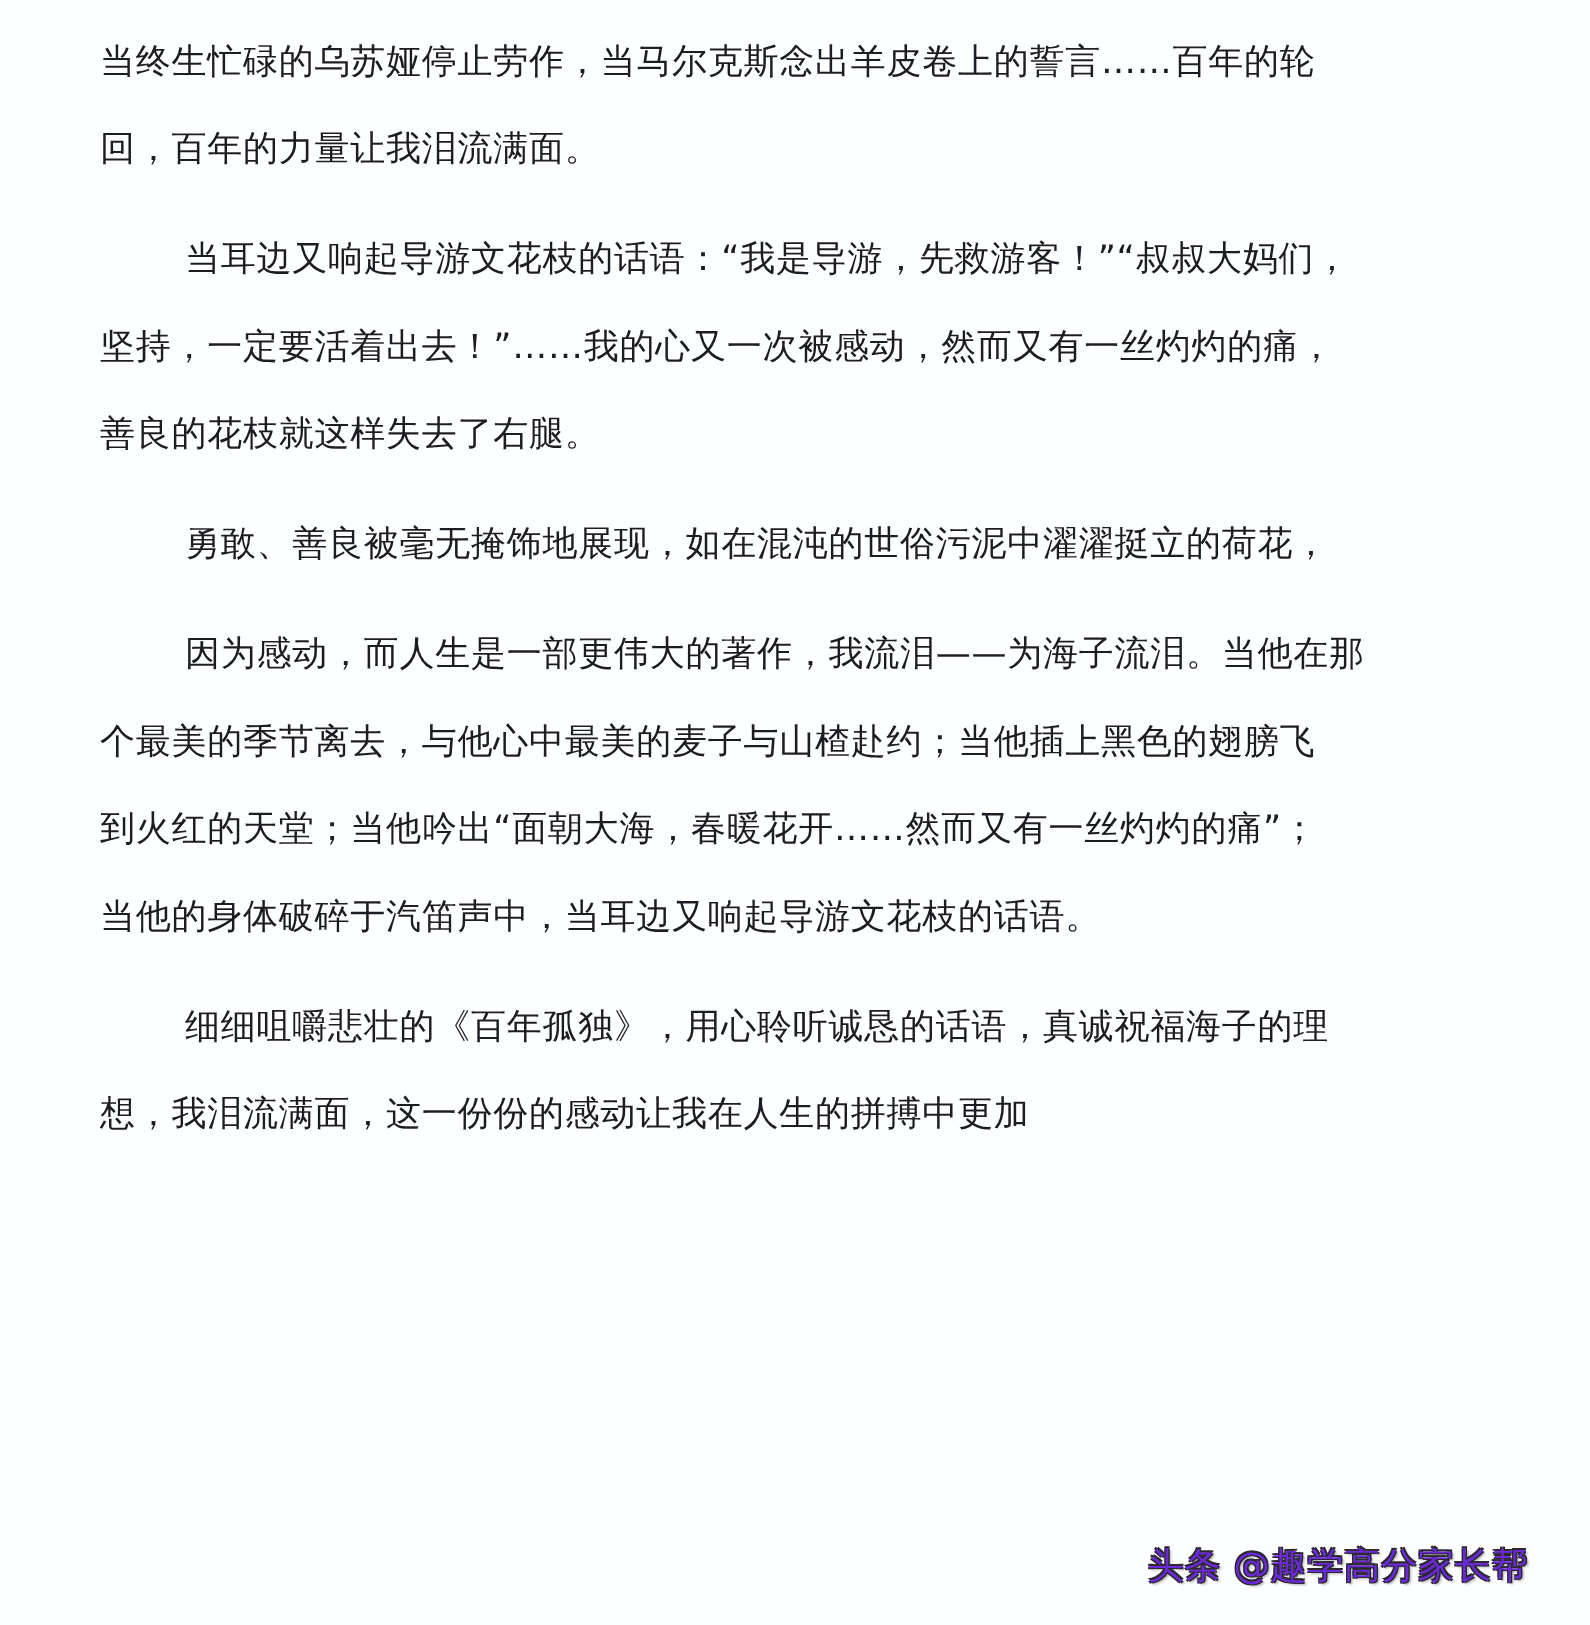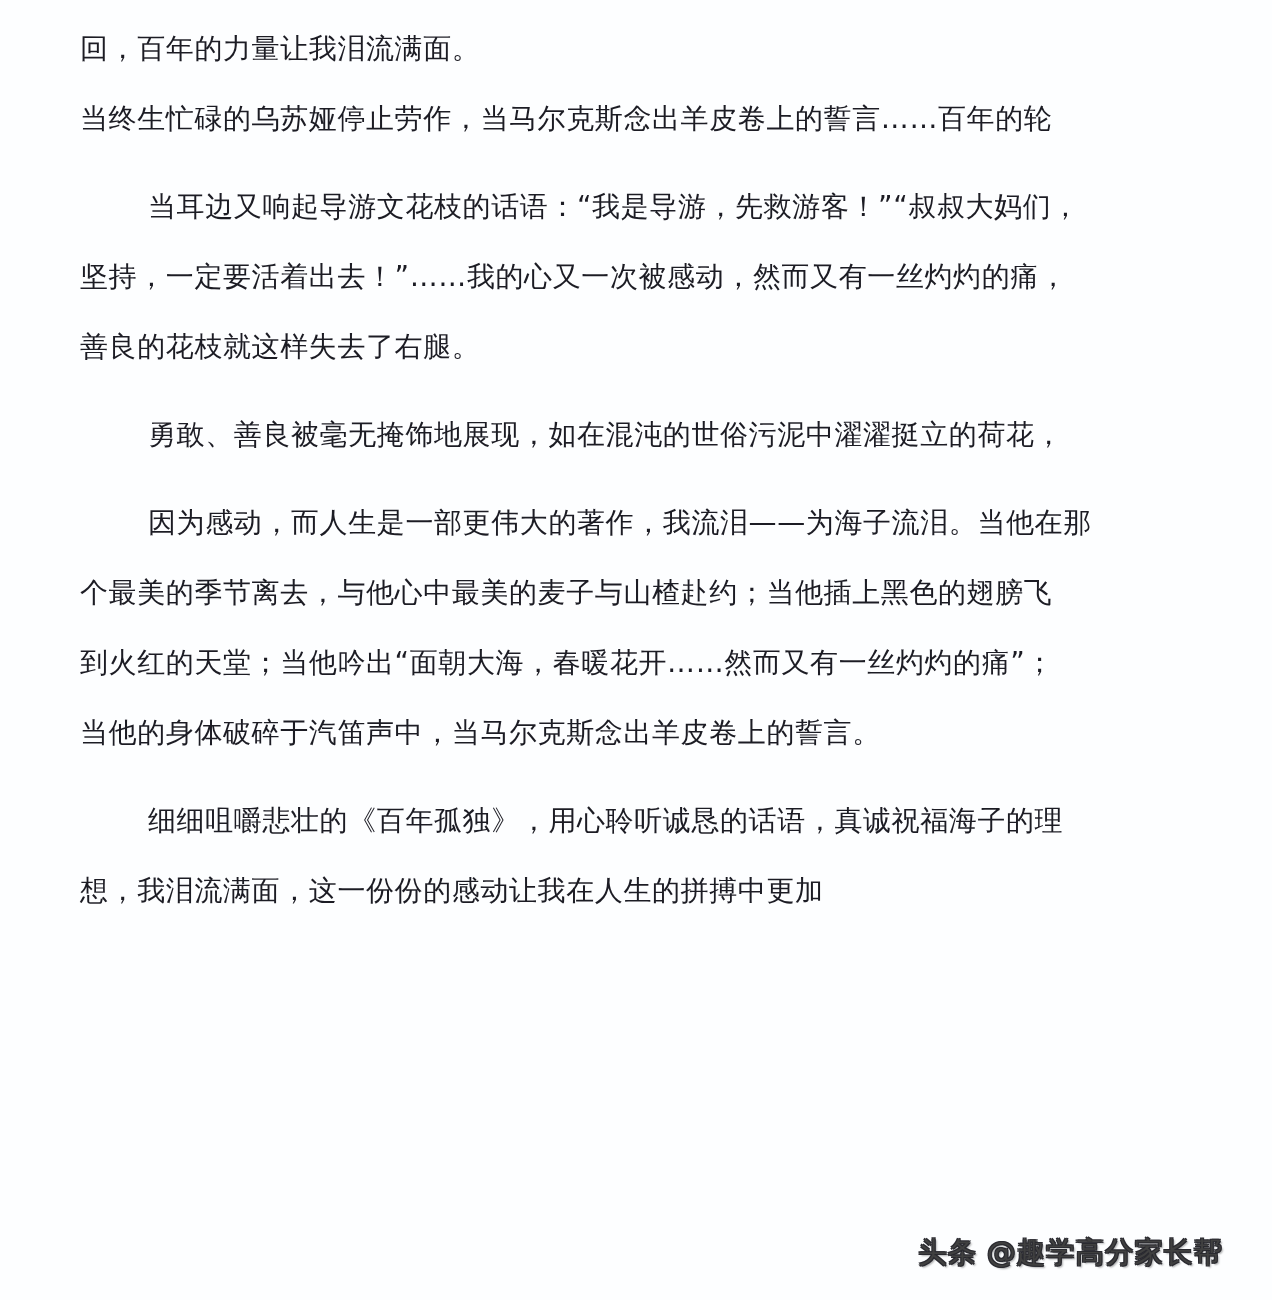--- a/index.html
+++ b/index.html
@@ -34,21 +34,21 @@
     }
     .line.indent {
       padding-left: 68px;
     }
     .watermark {
       position: absolute;
       left: 918px;
       top: 1232px;
       font-size: 29px;
       line-height: 40px;
-      color: #404040;
+      color: #6d28d9;
       letter-spacing: 0.5px;
       white-space: nowrap;
       text-shadow:
         -1px -1px 0 #2a2a30,
          1px -1px 0 #2a2a30,
         -1px  1px 0 #2a2a30,
          1px  1px 0 #2a2a30,
          2px  2px 2px rgba(0,0,0,0.35);
     }
     .wm-bg {
@@ -59,40 +59,40 @@
       height: 44px;
       background: #fdfeff;
     }
   </style>
 </head>
 <body>
 
 <div class="doc">
 
   <div class="para">
+    <span class="line">当终生忙碌的乌苏娅停止劳作，当马尔克斯念出羊皮卷上的誓言……百年的轮</span>
     <span class="line">回，百年的力量让我泪流满面。</span>
-    <span class="line">当终生忙碌的乌苏娅停止劳作，当马尔克斯念出羊皮卷上的誓言……百年的轮</span>
   </div>
 
 
   <div class="para">
     <span class="line indent">当耳边又响起导游文花枝的话语：“我是导游，先救游客！”“叔叔大妈们，</span>
     <span class="line">坚持，一定要活着出去！”……我的心又一次被感动，然而又有一丝灼灼的痛，</span>
     <span class="line">善良的花枝就这样失去了右腿。</span>
   </div>
 
   <div class="para">
     <span class="line indent">勇敢、善良被毫无掩饰地展现，如在混沌的世俗污泥中濯濯挺立的荷花，</span>
   </div>
 
   <div class="para">
     <span class="line indent">因为感动，而人生是一部更伟大的著作，我流泪——为海子流泪。当他在那</span>
     <span class="line">个最美的季节离去，与他心中最美的麦子与山楂赴约；当他插上黑色的翅膀飞</span>
     <span class="line">到火红的天堂；当他吟出“面朝大海，春暖花开……然而又有一丝灼灼的痛”；</span>
-    <span class="line">当他的身体破碎于汽笛声中，当马尔克斯念出羊皮卷上的誓言。</span>
+    <span class="line">当他的身体破碎于汽笛声中，当耳边又响起导游文花枝的话语。</span>
   </div>
 
   <div class="para">
     <span class="line indent">细细咀嚼悲壮的《百年孤独》，用心聆听诚恳的话语，真诚祝福海子的理</span>
     <span class="line">想，我泪流满面，这一份份的感动让我在人生的拼搏中更加</span>
   </div>
 
 </div>
 
 <div class="wm-bg"></div>

